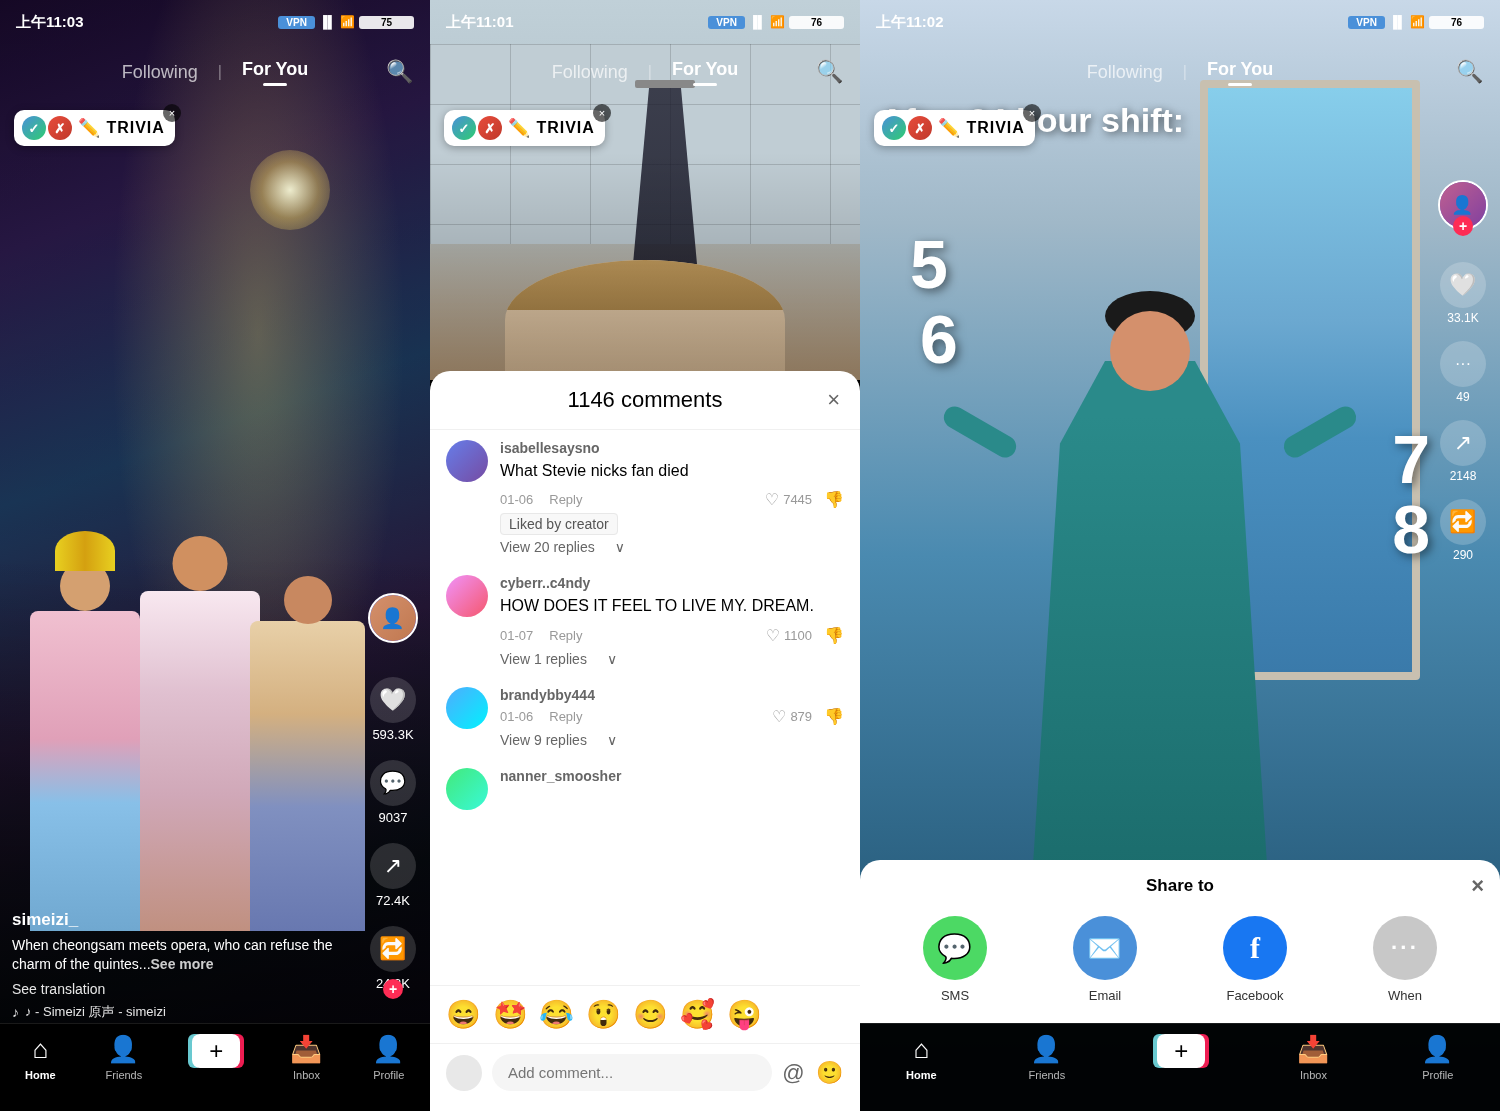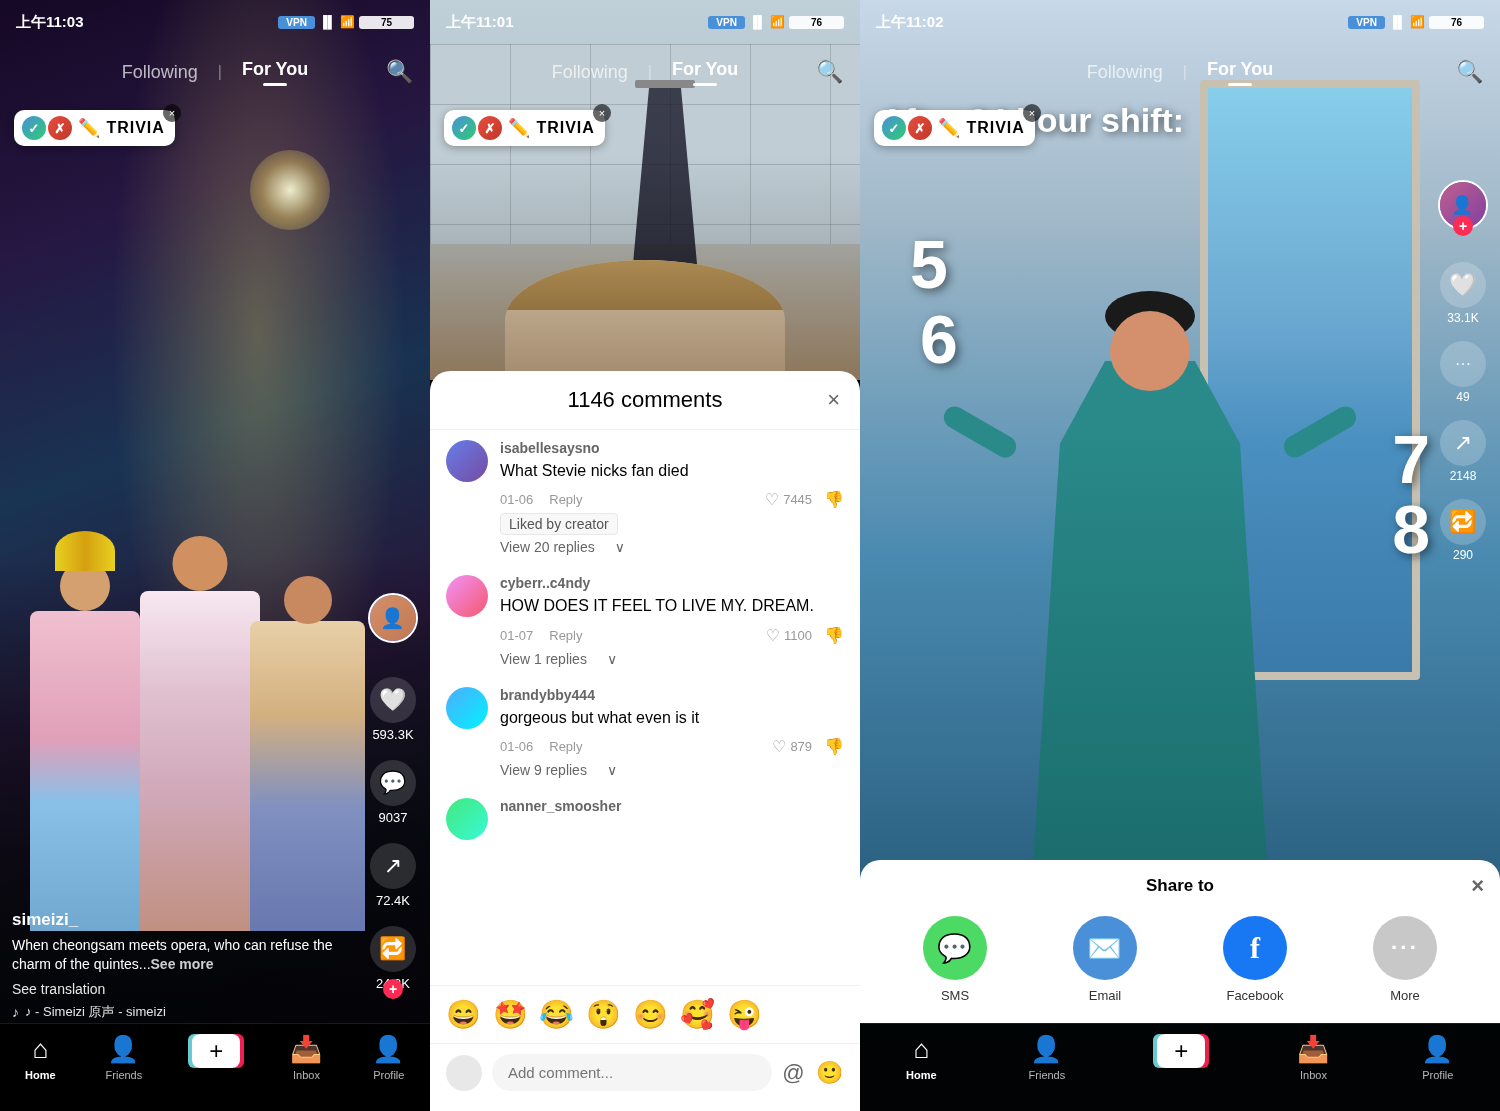--- a/index.html
+++ b/index.html
@@ -1004,21 +1004,20 @@
             <span>View 1 replies</span>
             <span>∨</span>
           </div>
         </div>
       </div>
 
       <div class="comment-item">
         <div class="comment-avatar comment-avatar-3"></div>
         <div class="comment-body">
           <div class="comment-username">brandybby444</div>
-          <div class="comment-text">gorgeous but what even is it</div>
           <div class="comment-meta">
             <span class="comment-date">01-06</span>
             <button class="comment-reply-btn">Reply</button>
             <div class="comment-likes">
               <span class="comment-like-icon">♡</span>
               <span class="comment-like-count">879</span>
               <span class="comment-dislike-icon">👎</span>
             </div>
           </div>
           <div class="view-replies">
@@ -1155,21 +1154,21 @@
       <div class="share-option">
         <div class="share-icon share-icon-email">✉️</div>
         <span class="share-label">Email</span>
       </div>
       <div class="share-option">
         <div class="share-icon share-icon-fb" style="font-size:30px;font-weight:800;font-family:serif;">f</div>
         <span class="share-label">Facebook</span>
       </div>
       <div class="share-option">
         <div class="share-icon share-icon-more" style="font-size:22px;font-weight:700;letter-spacing:2px;">···</div>
-        <span class="share-label">More</span>
+        <span class="share-label">When</span>
       </div>
     </div>
   </div>
 
   <div class="bottom-tabs">
     <div class="tab-item">
       <span class="tab-icon active">⌂</span>
       <span class="tab-label active">Home</span>
     </div>
     <div class="tab-item">

